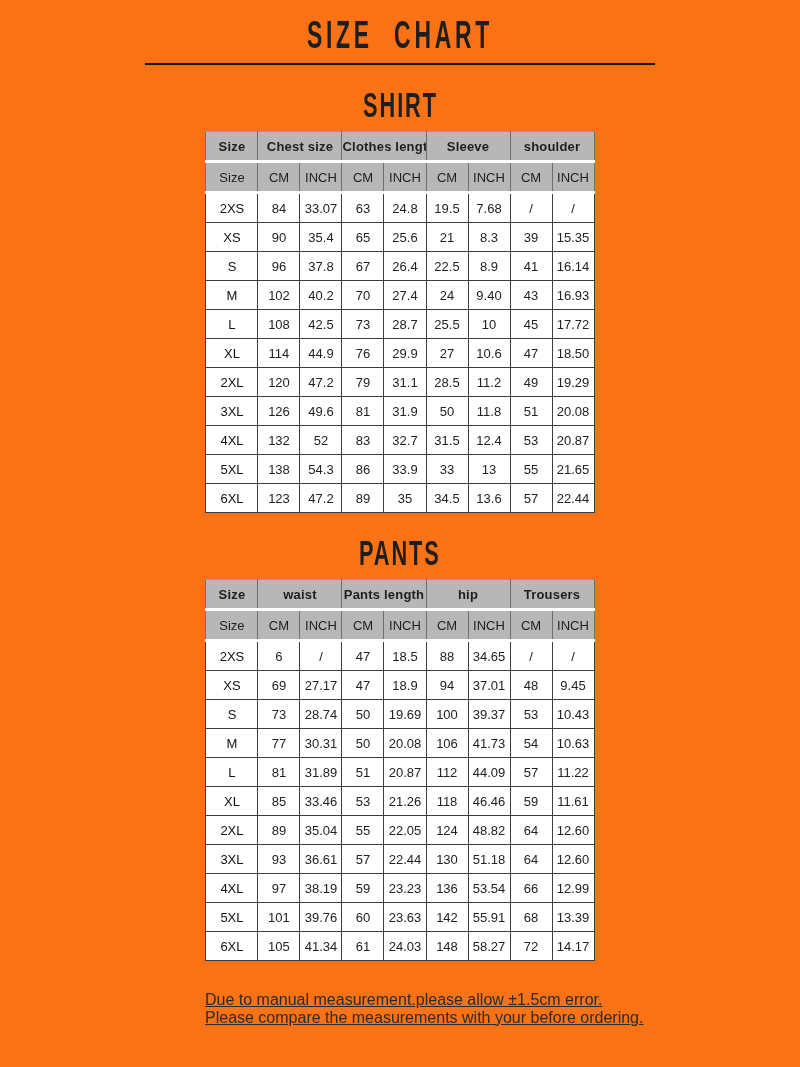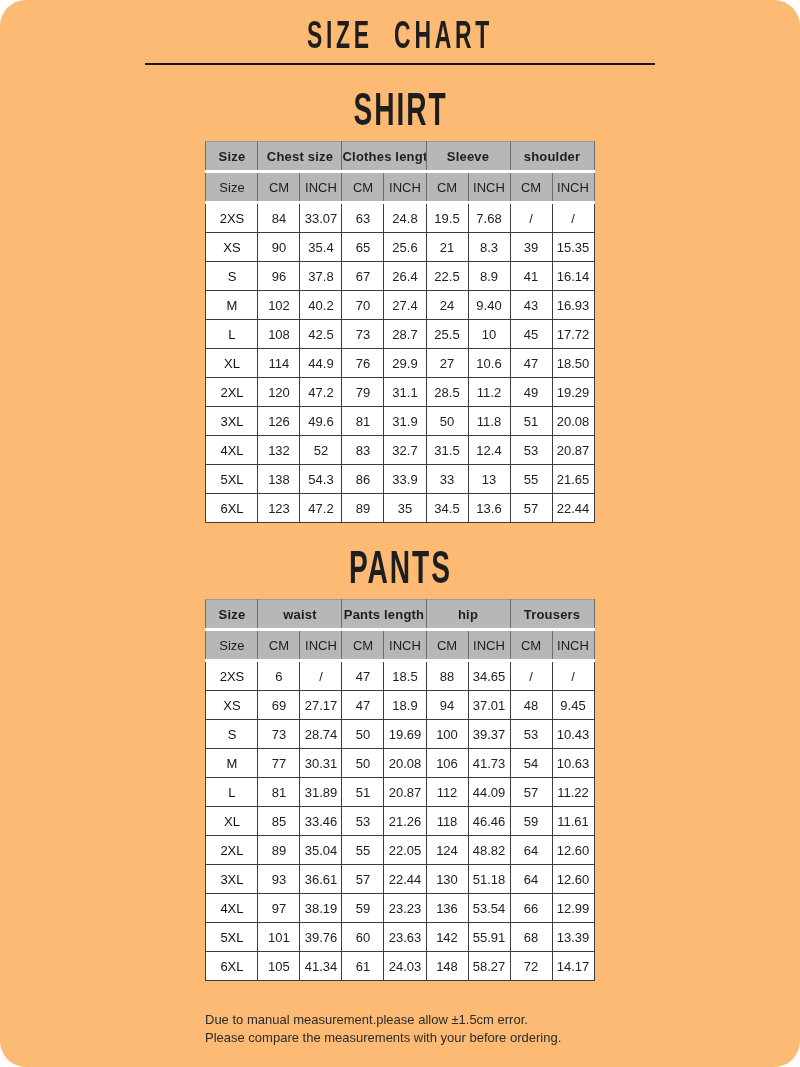--- a/index.html
+++ b/index.html
@@ -6,23 +6,22 @@
     margin: 0;
     padding: 0;
     background: #ffffff;
     width: 800px;
     font-family: "Liberation Sans", sans-serif;
     color: #1e1e1e;
   }
   .page {
     width: 800px;
     height: 1067px;
-    background: #fdba74;
+    background: #f97316;
     overflow: hidden;
-    border-radius: 26px;
   }
   
   .main-title {
     margin: 16px 0 0 0;
     text-align: center;
     font-size: 37px;
     line-height: 1;
     font-weight: bold;
     white-space: nowrap;
   }
@@ -35,21 +34,21 @@
   }
   .divider {
     border: none;
     border-top: 2px solid #161616;
     width: 510px;
     margin: 10px auto 0 auto;
   }
   .section-title {
     margin: 22px 0 0 0;
     text-align: center;
-    font-size: 44px;
+    font-size: 34px;
     line-height: 1;
     font-weight: bold;
     white-space: nowrap;
   }
   .section-title .condensed {
     display: inline-block;
     transform: scaleX(0.64) scaleY(1.05);
     transform-origin: 50% 50%;
     letter-spacing: 3px;
   }
@@ -91,23 +90,24 @@
     border: 1px solid #3d3d3d;
     color: #222222;
   }
   table.size-table td.size-cell {
     font-weight: normal;
     color: #111111;
   }
   
   .notes {
     margin: 30px 0 0 205px;
-    font-size: 13px;
+    font-size: 16px;
     line-height: 17.5px;
     color: #2b2b2b;
+    text-decoration: underline;
   }
   .notes p { margin: 0; }
 </style>
 </head>
 <body>
 
 <div class="page">
 
   <h1 class="main-title"><span class="condensed">SIZE CHART</span></h1>
 

